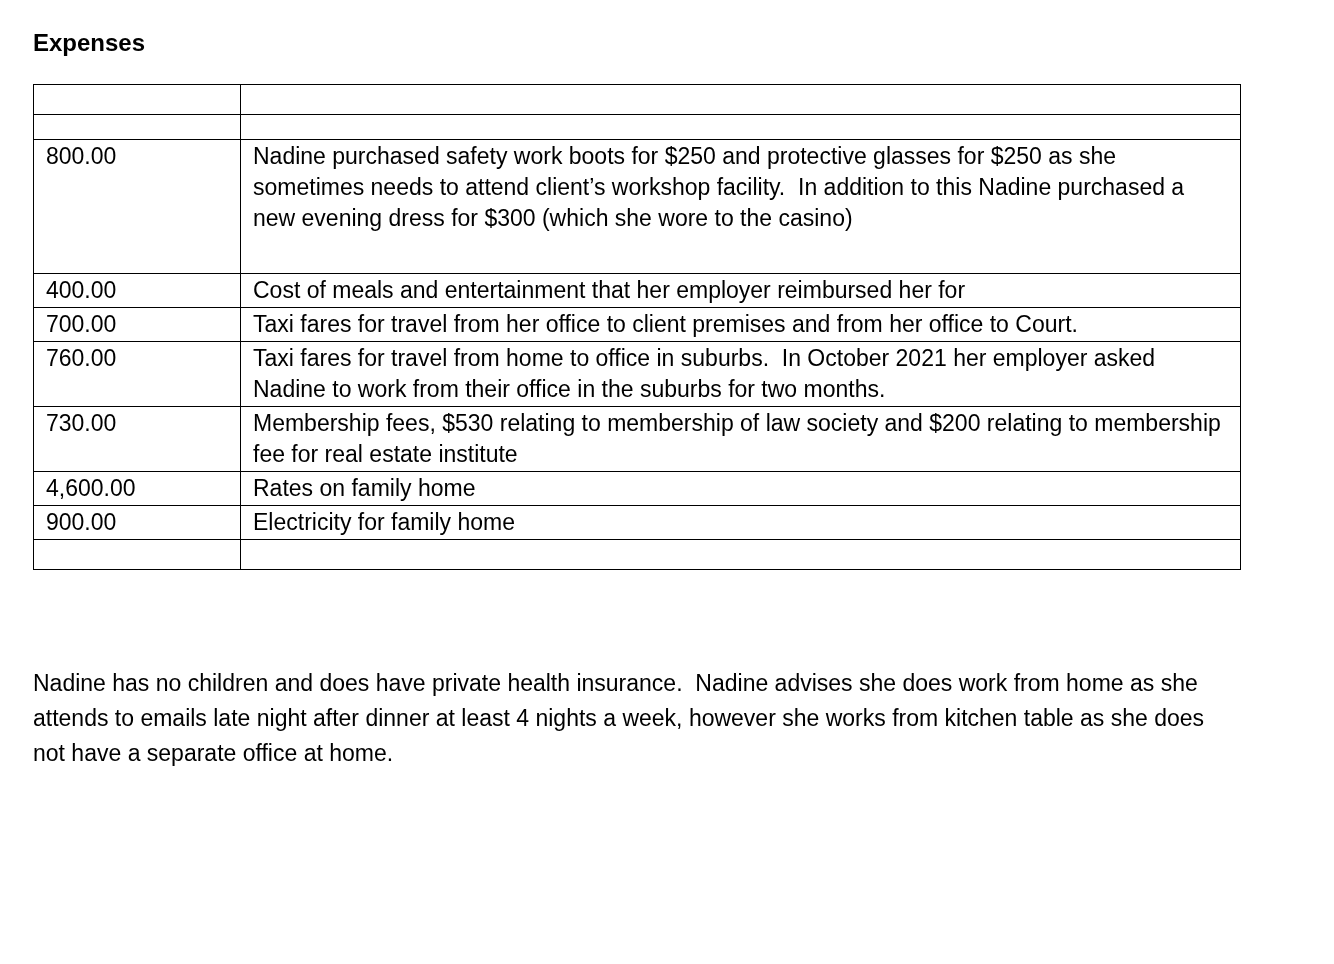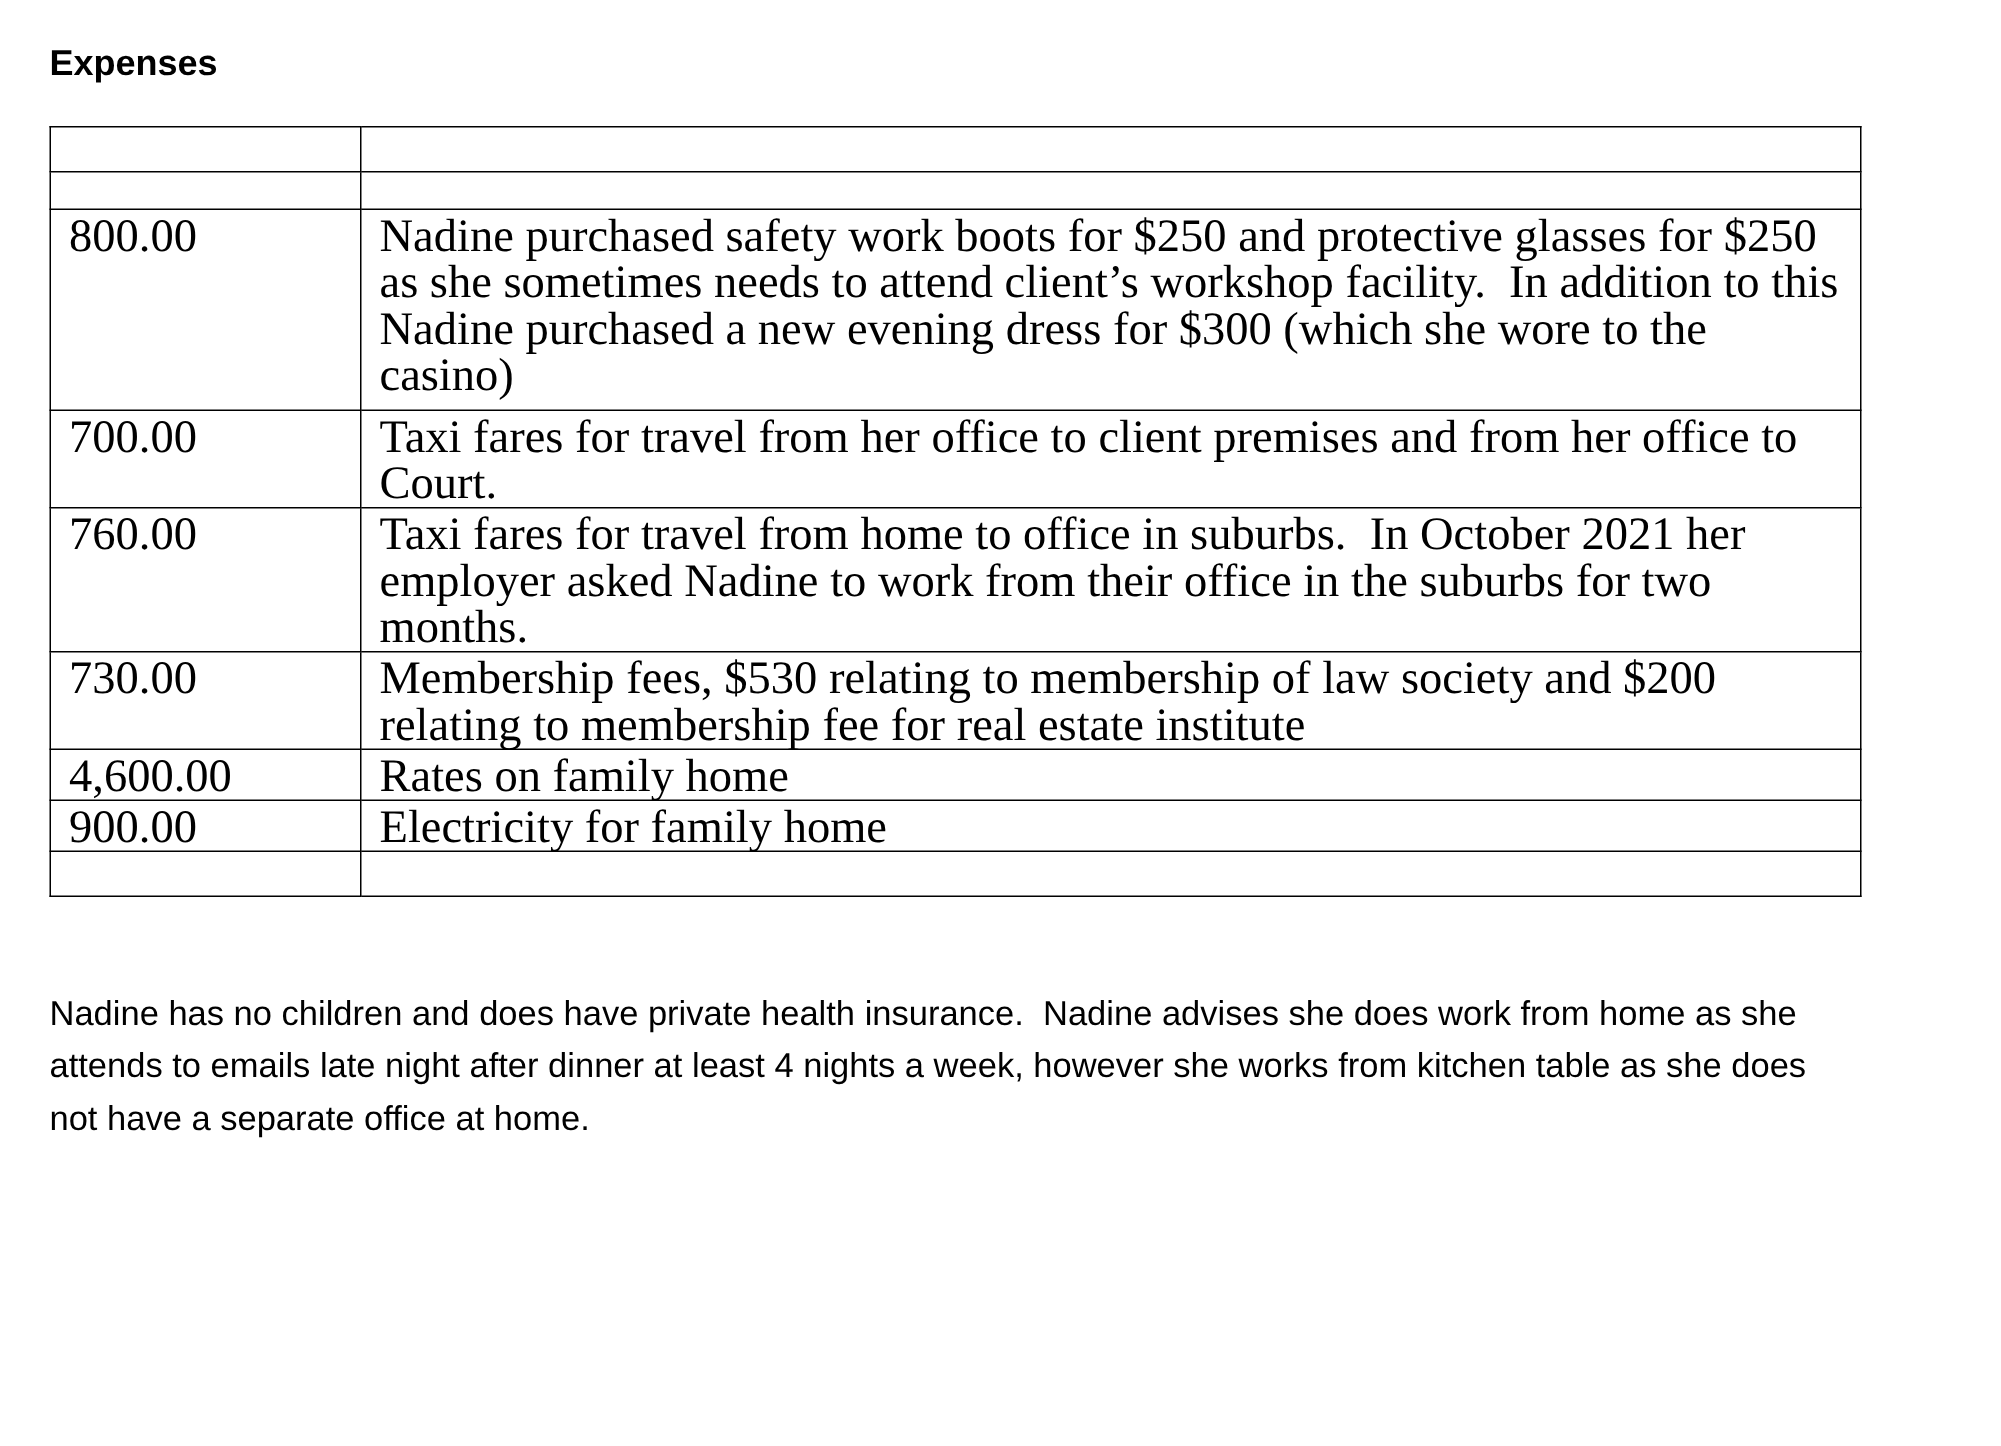--- a/index.html
+++ b/index.html
@@ -23,38 +23,37 @@
     margin-bottom: 26px;
   }
   table.expenses {
     border-collapse: collapse;
     width: 1207px;
     table-layout: fixed;
   }
   table.expenses td {
     border: 1.5px solid #000000;
     vertical-align: top;
-    font-size: 31px;
+    font-size: 23px;
     line-height: 31px;
     padding: 1px 10px 1px 12px;
-    font-family: Liberation Serif, serif;
   }
   td.amount-cell { width: 207px; }
   td.desc-cell {
     width: 1000px;
     padding-left: 17px;
     white-space: pre-wrap;
   }
   tr.row-blank-top    td { height: 30px; }
   tr.row-blank-thin   td { height: 25px; }
   tr.row-tall         td { height: 134px; }
   tr.row-blank-bottom td { height: 30px; }
   .notes {
     width: 1200px;
-    margin-top: 60px;
+    margin-top: 96px;
     font-size: 23px;
     line-height: 35px;
     white-space: pre-wrap;
   }
 </style>
 </head>
 <body>
 
 <div class="page">
 
@@ -66,20 +65,24 @@
         <td class="amount-cell"></td>
         <td class="desc-cell"></td>
       </tr>
       <tr class="row-blank-thin">
         <td class="amount-cell"></td>
         <td class="desc-cell"></td>
       </tr>
       <tr class="row-tall">
         <td class="amount-cell">800.00</td>
         <td class="desc-cell">Nadine purchased safety work boots for $250 and protective glasses for $250 as she sometimes needs to attend client’s workshop facility.  In addition to this Nadine purchased a new evening dress for $300 (which she wore to the casino)</td>
+      </tr>
+      <tr>
+        <td class="amount-cell">400.00</td>
+        <td class="desc-cell">Cost of meals and entertainment that her employer reimbursed her for</td>
       </tr>
       <tr>
         <td class="amount-cell">700.00</td>
         <td class="desc-cell">Taxi fares for travel from her office to client premises and from her office to Court.</td>
       </tr>
       <tr>
         <td class="amount-cell">760.00</td>
         <td class="desc-cell">Taxi fares for travel from home to office in suburbs.  In October 2021 her employer asked Nadine to work from their office in the suburbs for two months.</td>
       </tr>
       <tr>

